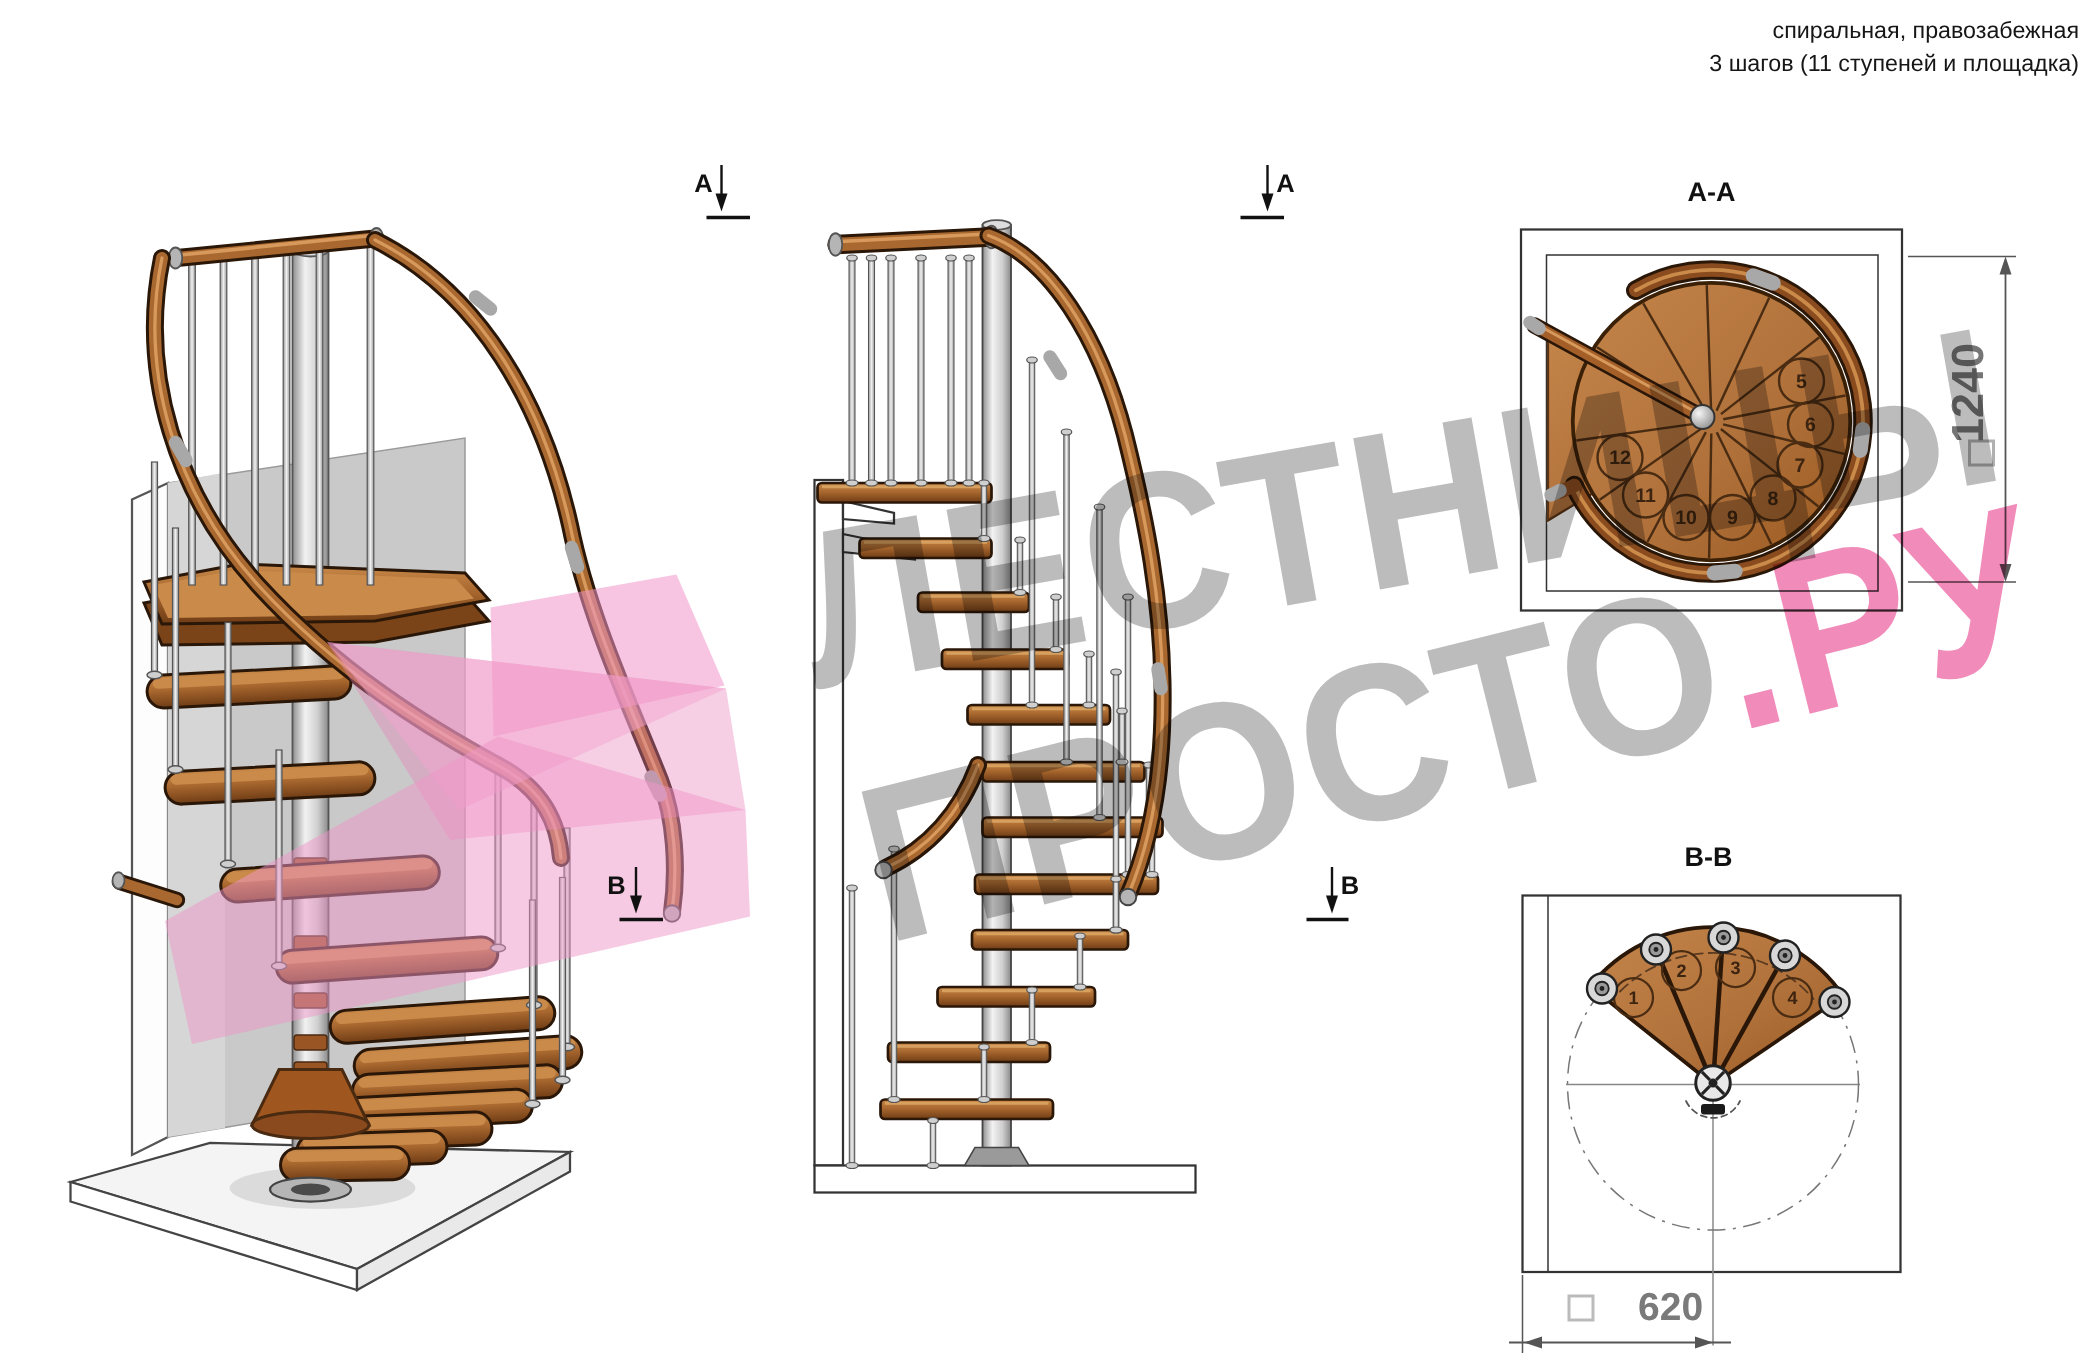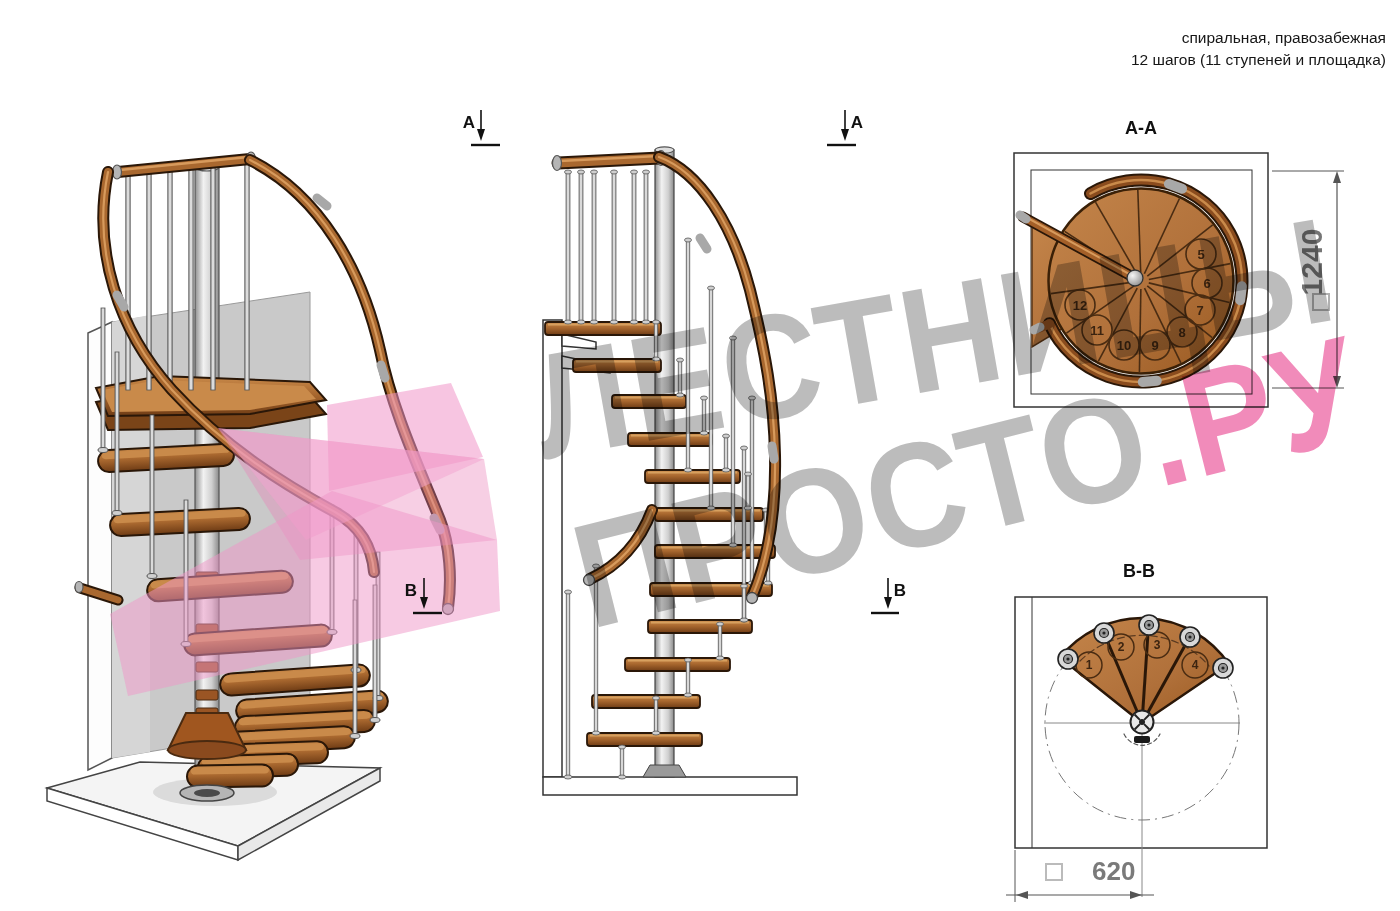--- a/index.html
+++ b/index.html
@@ -1,19 +1,19 @@
 <!DOCTYPE html>
 <html><head>
 <meta charset="utf-8">
 <style>
   html,body{margin:0;padding:0;background:#ffffff;}
   #stage{position:relative;width:1400px;height:911px;background:#fff;overflow:hidden;
          font-family:"Liberation Sans",sans-serif;}
   #art{position:absolute;left:0;top:0;}
-  .header{position:absolute;top:27px;right:14px;text-align:right;color:#161616;
+  .header{position:absolute;top:10px;right:14px;text-align:right;color:#161616;
           font-size:15.5px;line-height:22px;}
   .wm{position:absolute;font-weight:bold;white-space:nowrap;line-height:1;
       mix-blend-mode:multiply;transform-origin:0 0;letter-spacing:2px;pointer-events:none;}
   #wm1{left:522px;top:336px;font-size:126px;color:rgba(122,122,122,0.50);
        transform:rotate(-10deg) scale(1.08,1.18);}
   #wm2{left:560px;top:508px;font-size:126px;transform:rotate(-14deg) scale(1.08,1.18);}
   #wm2 .g{color:rgba(122,122,122,0.50);}
   #wm2 .p{color:rgba(232,62,140,0.60);}
   svg text{font-family:"Liberation Sans",sans-serif;}
 </style>
@@ -428,15 +428,15 @@
         <line x1="871" y1="613" x2="899" y2="613" stroke="#111" stroke-width="2.4"></line>
         <text x="900" y="596" font-size="17" fill="#111" font-weight="bold" text-anchor="middle">B</text>
       </g>
   </svg>
 
   <div class="wm" id="wm1">ЛЕСТНИЦЫ</div>
   <div class="wm" id="wm2"><span class="g">ПРОСТО</span><span class="p">.РУ</span></div>
 
   <div class="header">
     <div>спиральная, правозабежная</div>
-    <div>12 шагов (11 ступеней и площадка)</div>
+    <div>3 шагов (11 ступеней и площадка)</div>
   </div>
 </div>
 
 </body></html>

